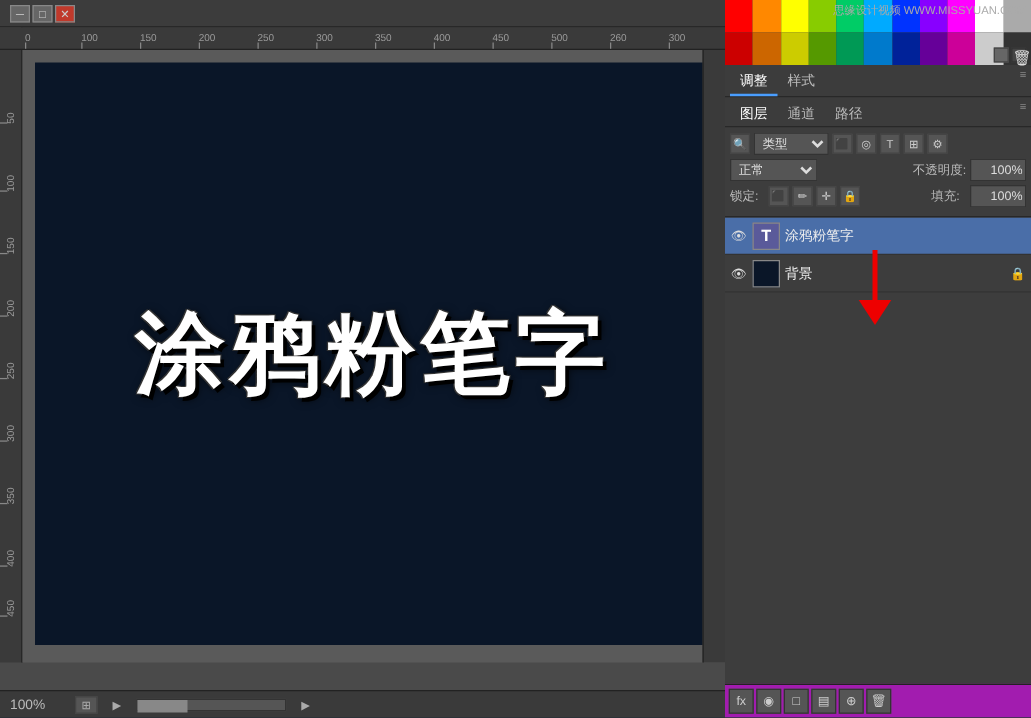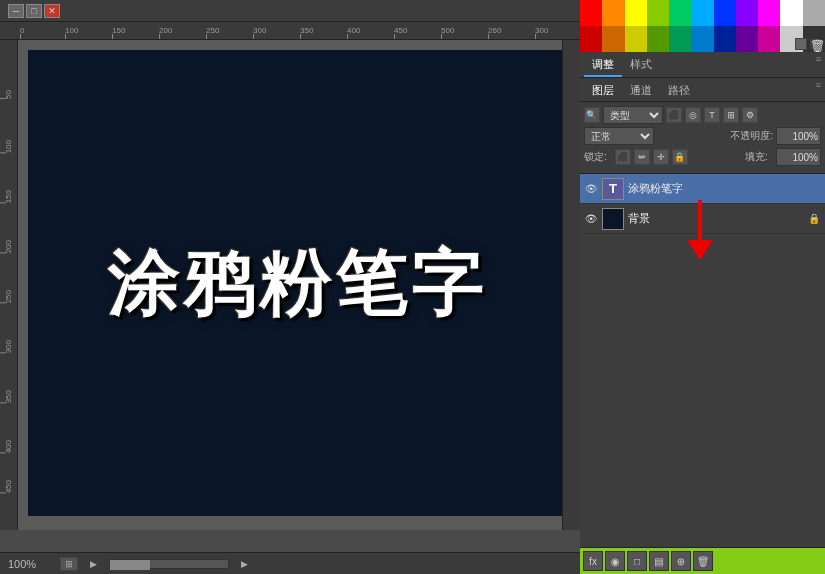--- a/index.html
+++ b/index.html
@@ -317,21 +317,21 @@
       color: #eee;
       flex: 1;
     }
     .layer-lock {
       font-size: 10px; color: #aaa;
     }
 
     
     #panel-bottom {
       display: flex;
-      background: #84cc16;
+      background: #a21caf;
       border-top: 1px solid #222;
       padding: 3px;
       gap: 2px;
     }
     .panel-btn {
       width: 20px; height: 20px;
       background: #555;
       border: 1px solid #333;
       display: flex; align-items: center; justify-content: center;
       font-size: 10px; color: #ccc;
@@ -426,20 +426,21 @@
   <div style="font-size:9px;color:#aaa;cursor:pointer;">▶</div>
   <div class="scroll-h">
     <div class="scroll-h-thumb"></div>
   </div>
   <div style="font-size:9px;color:#aaa;cursor:pointer;">▶</div>
 </div>
 
 <div id="right-panel">
 
   <div id="color-palette">
+    <div style="position:absolute;top:2px;right:4px;font-size:9px;color:#aaa;">思缘设计视频 WWW.MISSYUAN.COM</div>
     <div class="palette-row">
       <div class="palette-cell" style="background:#ff0000;"></div>
       <div class="palette-cell" style="background:#ff8800;"></div>
       <div class="palette-cell" style="background:#ffff00;"></div>
       <div class="palette-cell" style="background:#88cc00;"></div>
       <div class="palette-cell" style="background:#00cc66;"></div>
       <div class="palette-cell" style="background:#00aaff;"></div>
       <div class="palette-cell" style="background:#0033ff;"></div>
       <div class="palette-cell" style="background:#8800ff;"></div>
       <div class="palette-cell" style="background:#ff00ff;"></div>

